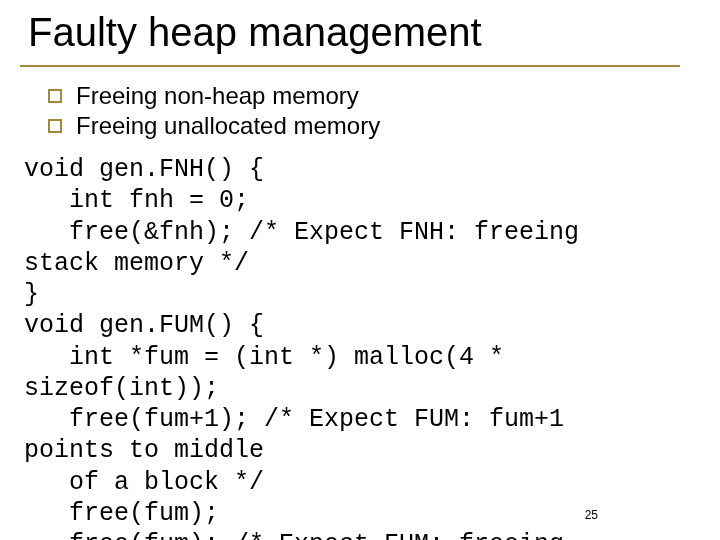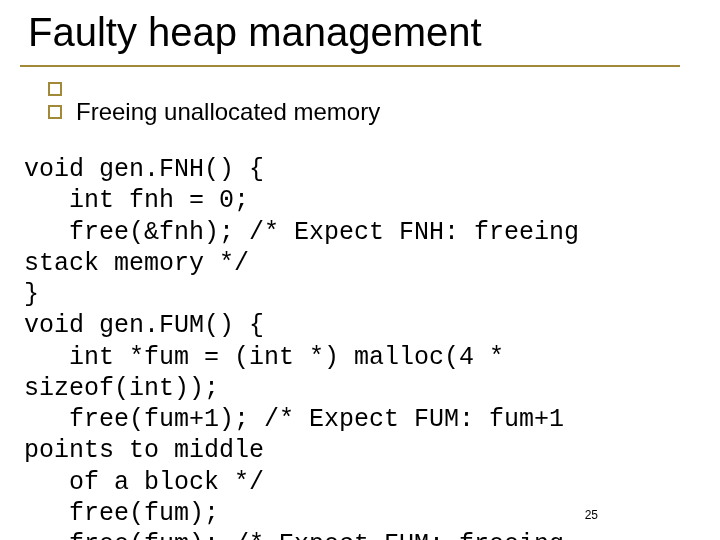--- a/index.html
+++ b/index.html
@@ -82,20 +82,21 @@
 <div class="slide">
 
   <div class="title-wrap">
     <h1 class="title">Faulty heap management</h1>
     <hr class="title-rule">
   </div>
 
   <div class="bullets">
     <div class="bullet-line">
       <span class="bullet-box"></span>
+      <span class="bullet-text">Freeing non-heap memory</span>
     </div>
     <div class="bullet-line">
       <span class="bullet-box"></span>
       <span class="bullet-text">Freeing unallocated memory</span>
     </div>
   </div>
 
   <div class="code">void gen.FNH() {
    int fnh = 0;
    free(&amp;fnh); /* Expect FNH: freeing stack memory */

